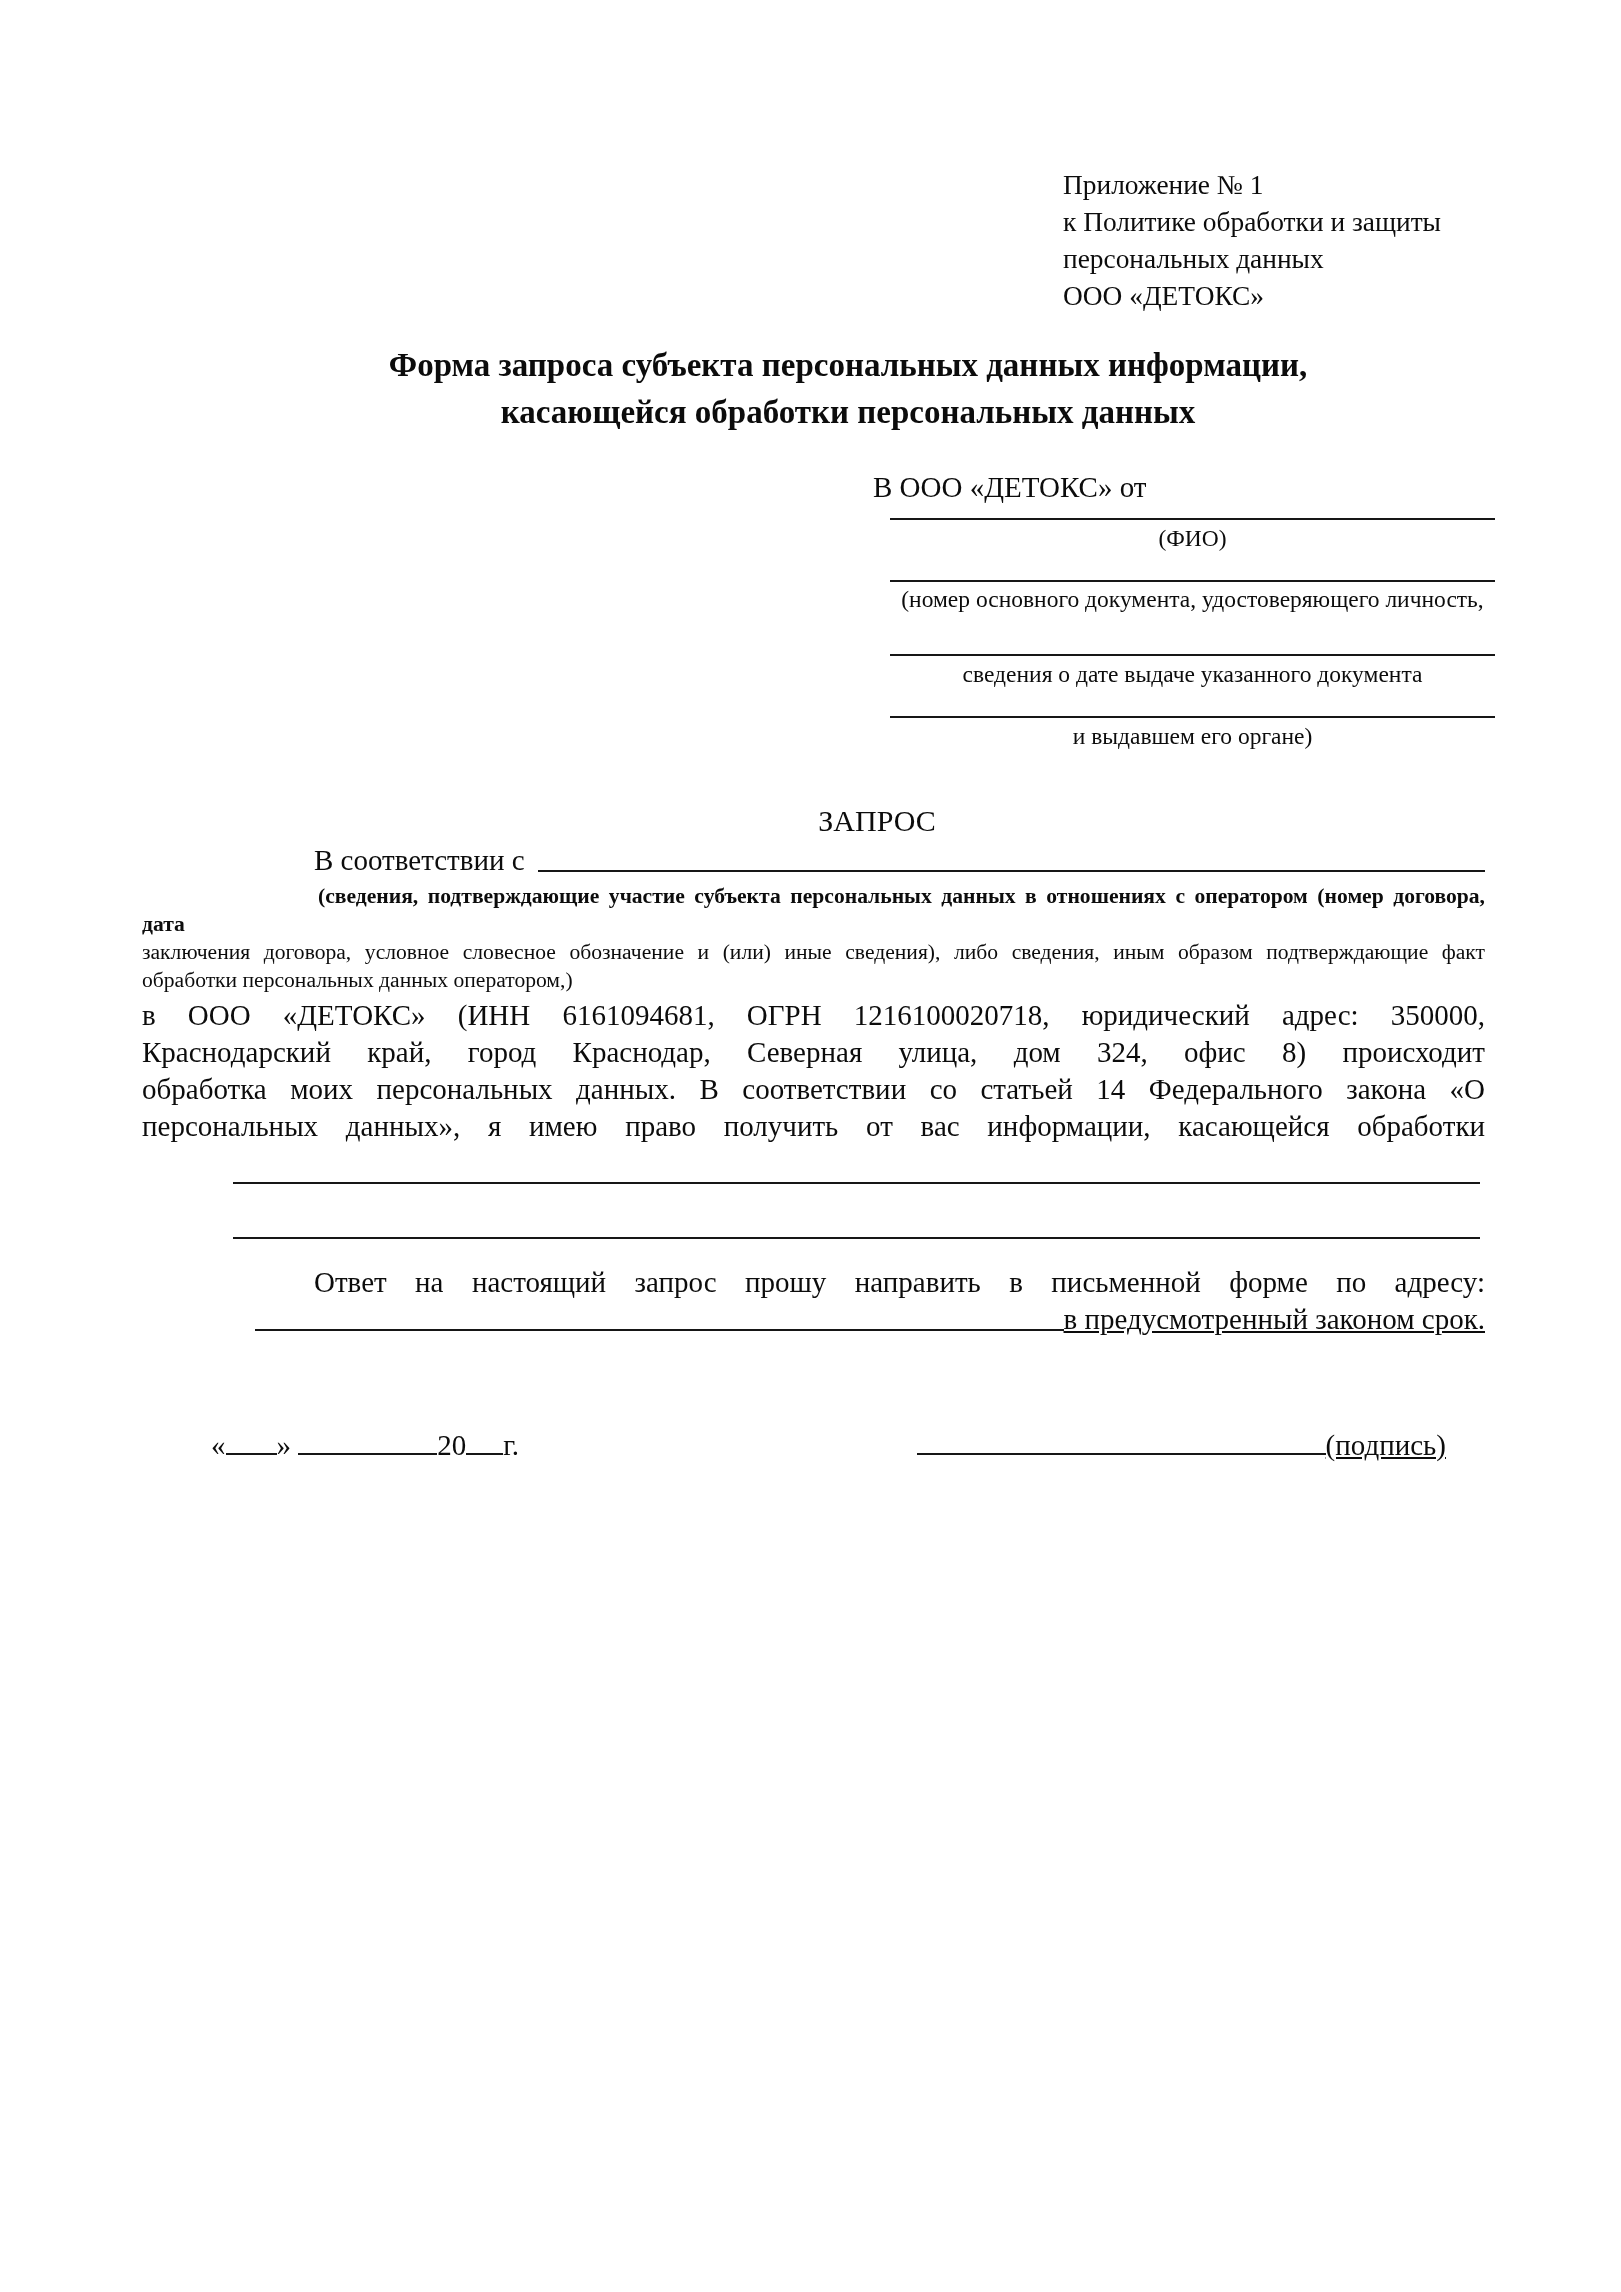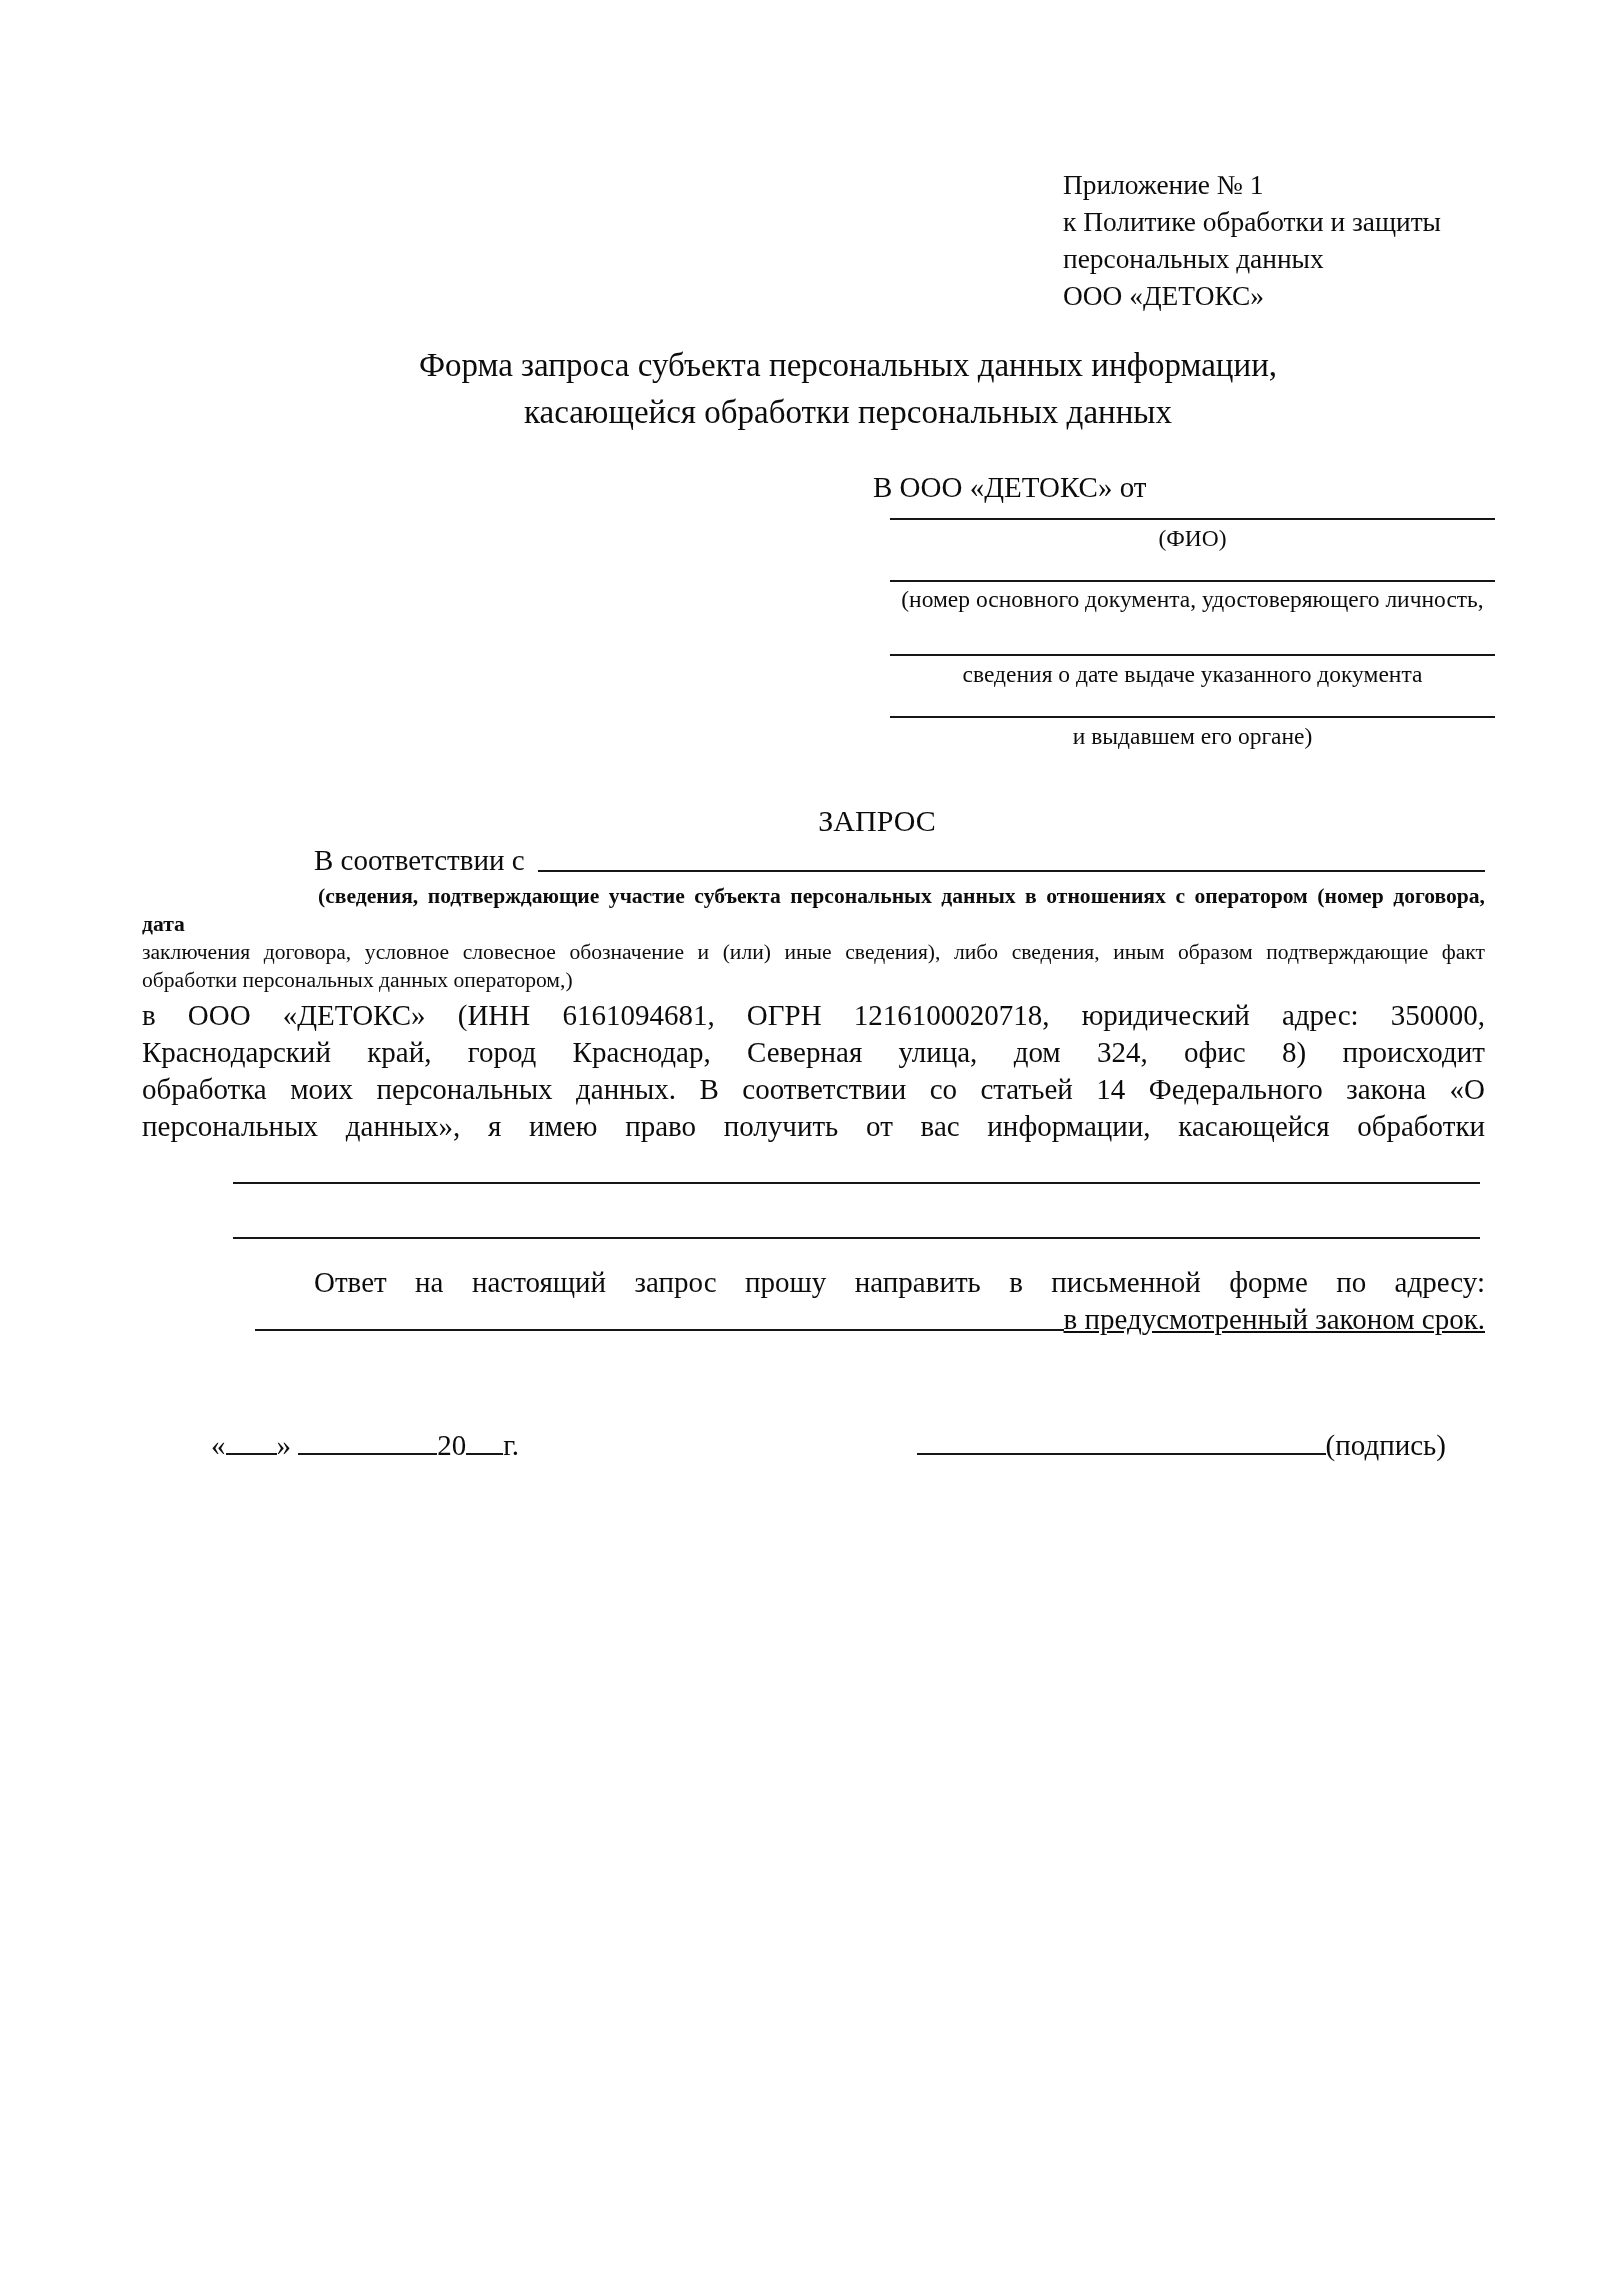--- a/index.html
+++ b/index.html
@@ -21,21 +21,21 @@
   .header-note {
     margin: 167px 0 0 921px;
     font-size: 27.4px;
     line-height: 37px;
   }
   
   .doc-title {
     margin-top: 27.4px;
     padding-left: 69px;
     text-align: center;
-    font-weight: normal;
+    font-weight: bold;
     font-size: 33px;
     line-height: 47px;
   }
   
   .addr-to {
     margin: 33px 0 0 731px;
     font-size: 29px;
     line-height: 37px;
   }
   .addr {
@@ -133,20 +133,21 @@
     line-height: 39px;
   }
   .dateblock {
     margin-left: 69px;
     white-space: nowrap;
   }
   .signblock {
     margin-left: auto;
     margin-right: 39px;
     white-space: nowrap;
+    text-decoration: underline;
   }
   .useg {
     display: inline-block;
     border-bottom: 2.9px solid #161616;
     height: 23.5px;
   }
   .w52  { width: 51px; }
   .w142 { width: 139px; }
   .w38  { width: 37px; }
   .w417 { width: 409px; }

